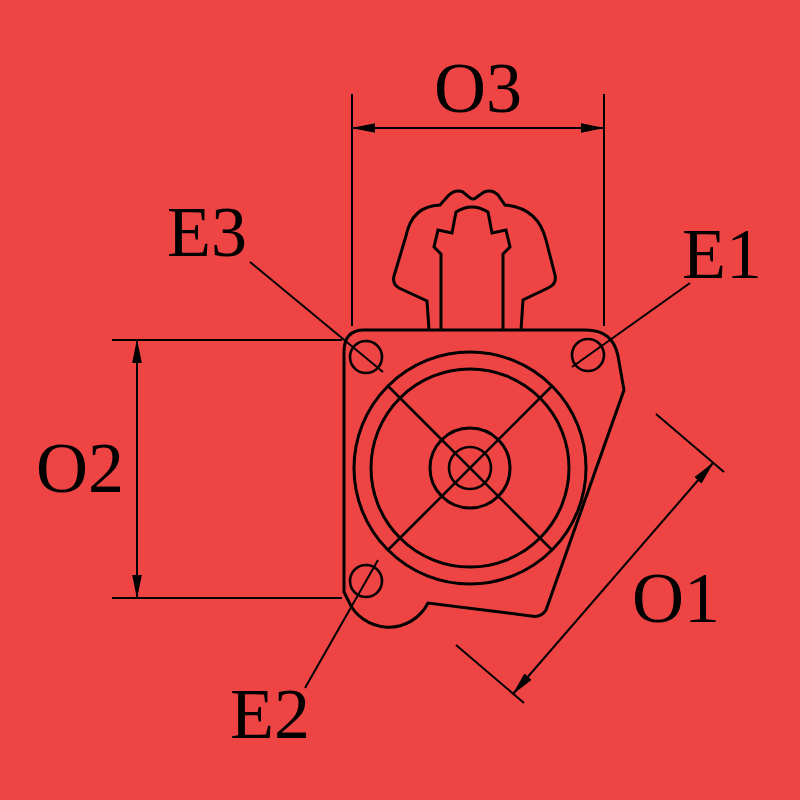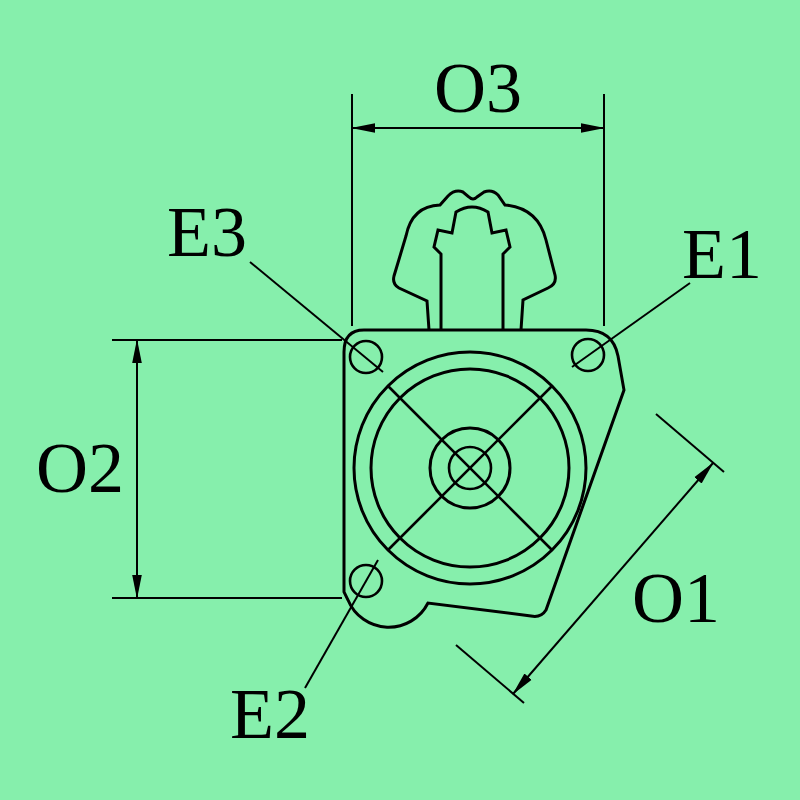--- a/index.html
+++ b/index.html
@@ -1,17 +1,17 @@
 <!DOCTYPE html>
 <html><head>
 <meta charset="utf-8">
 <style>
   html,body{margin:0;padding:0;background:#ffffff;}
   body{width:800px;height:800px;overflow:hidden;}
-  .canvas{position:relative;width:800px;height:800px;background:#86efac;}
+  .canvas{position:relative;width:800px;height:800px;background:#ef4444;}
   svg{display:block;width:800px;height:800px;}
   .lbl{
     font-family:"Liberation Serif", serif;
     font-size:72px;
     fill:#000000;
     text-anchor:middle;
   }
   .stroke{stroke:#000000;fill:none;}
   .w-main{stroke-width:3;}
   .w-mid{stroke-width:2.6;}

